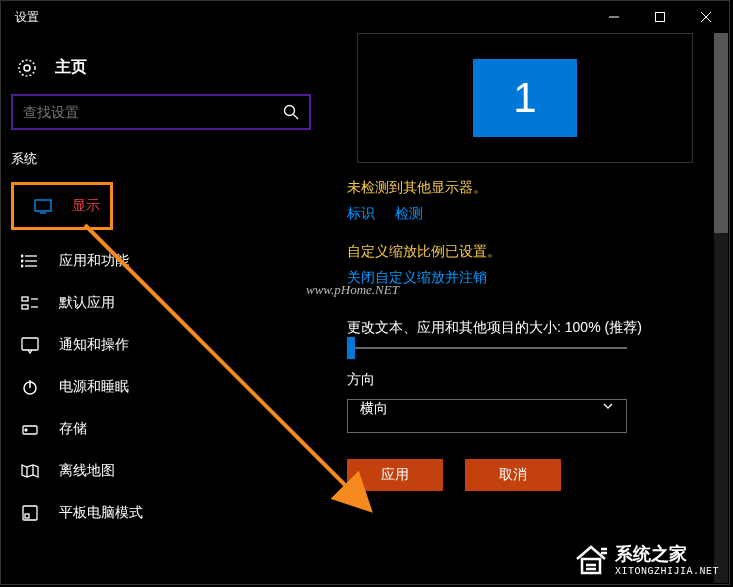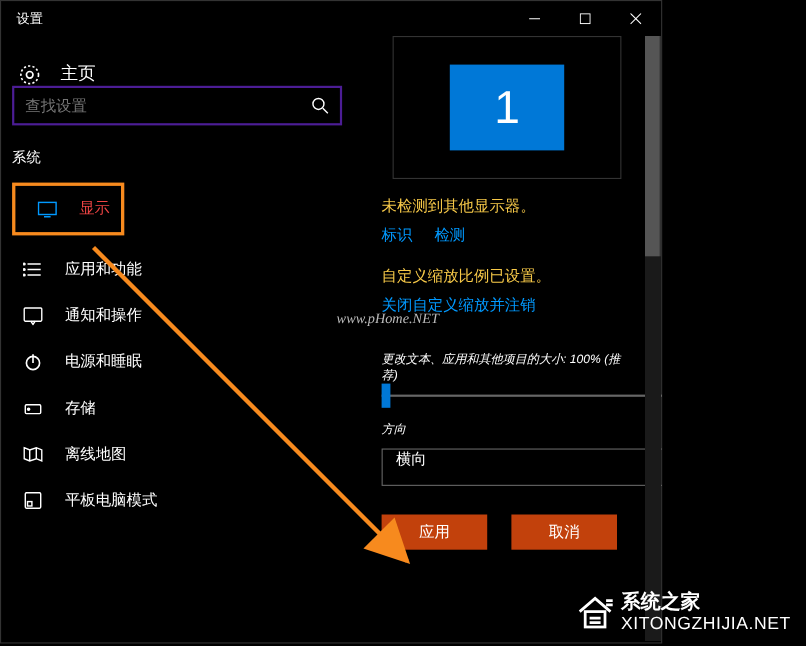--- a/index.html
+++ b/index.html
@@ -1,48 +1,48 @@
 <!DOCTYPE html>
 <html><head>
 <meta charset="utf-8">
 <style>
 * { margin: 0; padding: 0; box-sizing: border-box; font-family: "Microsoft YaHei", "Segoe UI", sans-serif; }
 body { background: #000; color: #fff; width: 733px; height: 587px; overflow: hidden; position: relative; }
-.window { width: 602px; height: 585px; border: 1px solid #333; position: relative; }
+.window { width: 730px; height: 585px; border: 1px solid #333; position: relative; }
 .titlebar { height: 32px; display: flex; align-items: center; padding-left: 14px; font-size: 12px; position: relative; }
 .win-controls { position: absolute; right: 0; top: 0; display: flex; }
 .win-btn { width: 46px; height: 32px; display: flex; align-items: center; justify-content: center; color: #fff; }
 .content { display: flex; height: calc(100% - 32px); }
 .sidebar { width: 320px; padding: 16px 10px 0 10px; }
-.home-row { display: flex; align-items: center; gap: 18px; padding: 8px 6px 0 6px; }
+.home-row { display: flex; align-items: center; gap: 18px; padding: 8px 6px 16px 6px; font-weight: bold; }
 .search-box { border: 2px solid #4c1d95; height: 36px; display: flex; align-items: center; padding: 0 10px; justify-content: space-between; margin-bottom: 16px; cursor: text; }
 .search-box input { background: transparent; border: none; color: #fff; font-size: 14px; outline: none; flex: 1; }
 .section-label { font-size: 13px; padding: 4px 6px 14px 0; }
 .nav-item { display: flex; align-items: center; gap: 20px; padding: 12px 10px; font-size: 14px; cursor: pointer; }
 .nav-item svg { flex-shrink: 0; }
 .highlight { border: 3px solid #f78a1e; display: inline-flex; }
 .main { flex: 1; padding: 0 26px 0 26px; position: relative; overflow-y: hidden; }
 .monitor-preview { height: 130px; border: 1px solid #333; display: flex; align-items: center; justify-content: center; margin: 0 10px 16px 10px; position: relative; }
 .monitor-box { width: 104px; height: 78px; background: #0078d7; color: #fff; display: flex; align-items: center; justify-content: center; font-size: 42px; font-weight: 300; }
 .yellow-text { color: #f7c948; font-size: 14px; margin-bottom: 8px; }
 .link-text { color: #0099ff; font-size: 14px; cursor: pointer; }
 .link-row { display: flex; gap: 20px; margin-bottom: 20px; }
-.white-text { color: #fff; font-size: 11px; margin-bottom: 10px; font-style: italic; }
+.white-text { color: #fff; font-size: 14px; margin-bottom: 10px; }
 .slider { width: 280px; height: 2px; background: #666; position: relative; margin: 6px 0 22px 0; }
 .slider-thumb { width: 8px; height: 22px; background: #0078d7; position: absolute; left: 0; top: -10px; }
 .select-box { border: 1px solid #666; height: 34px; width: 280px; display: flex; align-items: flex-start; justify-content: space-between; padding: 0 12px; font-size: 14px; cursor: pointer; margin-bottom: 26px; }
 .btn-row { display: flex; gap: 22px; margin-bottom: 22px; }
 .btn { background: #c2410c; border: none; color: #fff; width: 96px; height: 32px; font-size: 14px; cursor: pointer; }
 .adv-link-box { border: 3px solid #f78a1e; display: inline-block; padding: 10px 16px; }
 .scrollbar { width: 14px; background: #1a1a1a; position: absolute; right: 1px; top: 32px; bottom: 1px; }
 .scroll-thumb { width: 100%; height: 200px; background: #555; }
 .watermark1 { position: absolute; left: 306px; top: 282px; font-size: 13px; font-style: italic; color: #bbb; font-family: Georgia, serif; text-shadow: 1px 1px 1px #000; }
 .watermark2 { position: absolute; right: 14px; bottom: 10px; display: flex; align-items: center; gap: 4px; color: #fff; }
 .watermark2 .cn { font-size: 18px; font-weight: bold; }
-.watermark2 .en { font-size: 16px; letter-spacing: 0.5px; }
+.watermark2 .en { font-size: 10px; letter-spacing: 0.5px; font-family: Liberation Mono, monospace; }
 .arrow-svg { position: absolute; left: 80px; top: 220px; pointer-events: none; }
 </style>
 </head>
 <body>
 
 <div class="window">
   <div class="titlebar">
     <span>设置</span>
     <div class="win-controls">
       <div class="win-btn">
@@ -101,20 +101,29 @@
             <line x1="4" y1="4" x2="16" y2="4"></line>
             <line x1="4" y1="9" x2="16" y2="9"></line>
             <line x1="4" y1="14" x2="16" y2="14"></line>
             <circle cx="1" cy="4" r="0.8" fill="#fff"></circle>
             <circle cx="1" cy="9" r="0.8" fill="#fff"></circle>
             <circle cx="1" cy="14" r="0.8" fill="#fff"></circle>
           </svg>
         <span>应用和功能</span>
       </div>
 
+      <div class="nav-item">
+        <svg width="18" height="18" viewBox="0 0 18 18" stroke="#fff" stroke-width="1.3" fill="none">
+            <rect x="1" y="3" width="6" height="4"></rect>
+            <rect x="1" y="11" width="6" height="4"></rect>
+            <line x1="10" y1="5" x2="17" y2="5"></line>
+            <line x1="10" y1="13" x2="17" y2="13"></line>
+          </svg>
+        <span>默认应用</span>
+      </div>
 
       <div class="nav-item">
         <svg width="18" height="18" viewBox="0 0 18 18" stroke="#fff" stroke-width="1.3" fill="none">
             <rect x="1" y="2" width="16" height="12" rx="1"></rect>
             <path d="M7 14 L9 17 L11 14"></path>
           </svg>
         <span>通知和操作</span>
       </div>
 
       <div class="nav-item">

